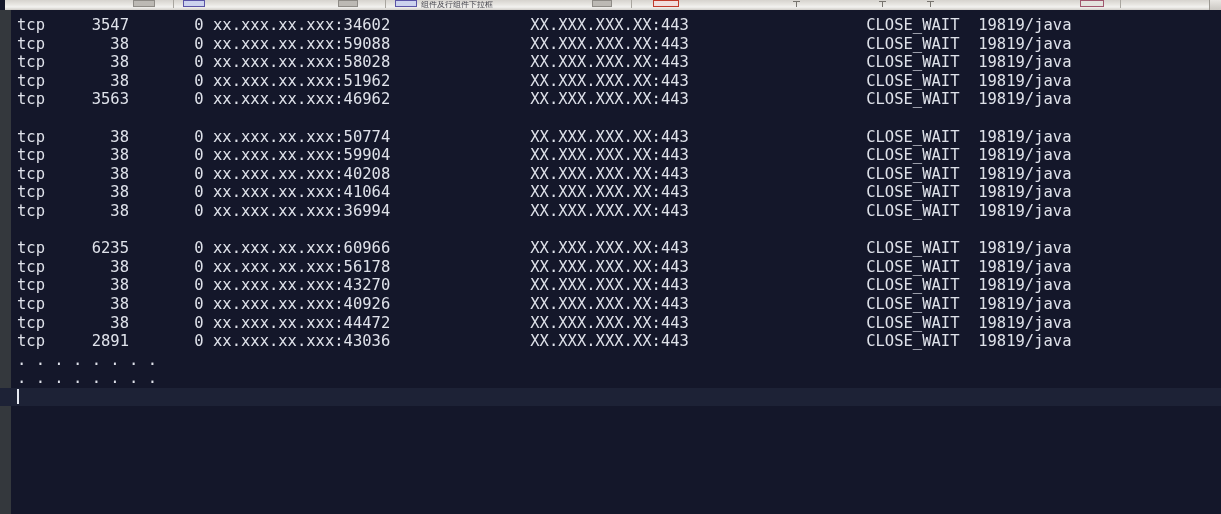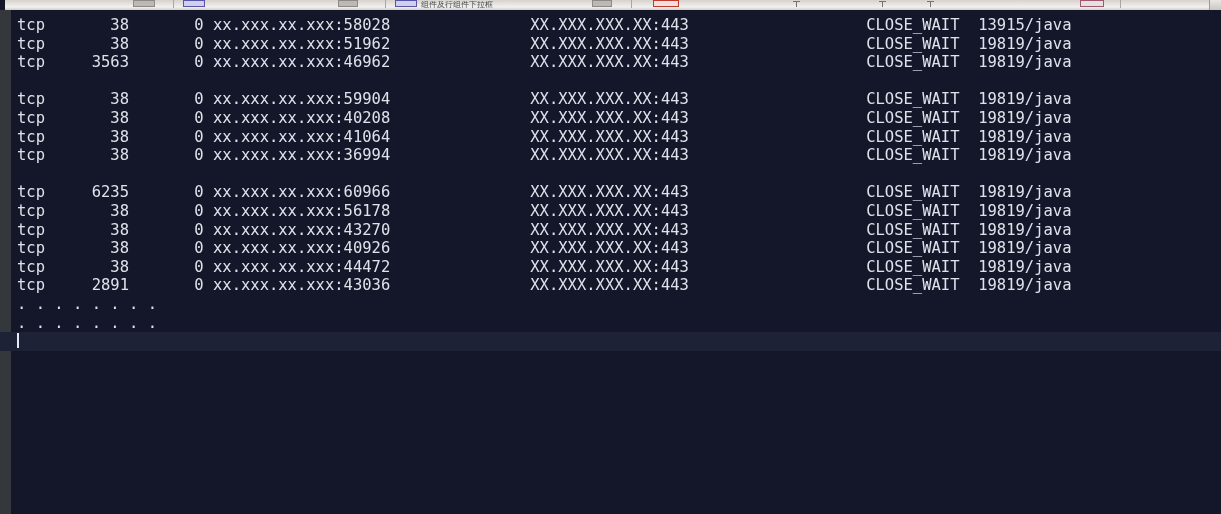--- a/index.html
+++ b/index.html
@@ -164,24 +164,27 @@
     <div class="tb-tick" style="left:877px;"></div>
     <div class="tb-tick" style="left:925px;"></div>
     <div class="tb-icon plain" style="left:1075px; width:24px; border-color:#a0566e;"></div>
     <div class="tb-sep" style="left:1115px;"></div>
     <div class="tb-edge-right"></div>
   </div>
 
   <div class="terminal">
     <div class="gutter"></div>
     <div class="screen" id="screen">
-        <div class="line">tcp       38       0 xx.xxx.xx.xxx:58028               XX.XXX.XXX.XX:443                   CLOSE_WAIT  13915/java</div>
+        <div class="line">tcp     3547       0 xx.xxx.xx.xxx:34602               XX.XXX.XXX.XX:443                   CLOSE_WAIT  19819/java</div>
+        <div class="line">tcp       38       0 xx.xxx.xx.xxx:59088               XX.XXX.XXX.XX:443                   CLOSE_WAIT  19819/java</div>
+        <div class="line">tcp       38       0 xx.xxx.xx.xxx:58028               XX.XXX.XXX.XX:443                   CLOSE_WAIT  19819/java</div>
         <div class="line">tcp       38       0 xx.xxx.xx.xxx:51962               XX.XXX.XXX.XX:443                   CLOSE_WAIT  19819/java</div>
         <div class="line">tcp     3563       0 xx.xxx.xx.xxx:46962               XX.XXX.XXX.XX:443                   CLOSE_WAIT  19819/java</div>
         <div class="line blank"> </div>
+        <div class="line">tcp       38       0 xx.xxx.xx.xxx:50774               XX.XXX.XXX.XX:443                   CLOSE_WAIT  19819/java</div>
         <div class="line">tcp       38       0 xx.xxx.xx.xxx:59904               XX.XXX.XXX.XX:443                   CLOSE_WAIT  19819/java</div>
         <div class="line">tcp       38       0 xx.xxx.xx.xxx:40208               XX.XXX.XXX.XX:443                   CLOSE_WAIT  19819/java</div>
         <div class="line">tcp       38       0 xx.xxx.xx.xxx:41064               XX.XXX.XXX.XX:443                   CLOSE_WAIT  19819/java</div>
         <div class="line">tcp       38       0 xx.xxx.xx.xxx:36994               XX.XXX.XXX.XX:443                   CLOSE_WAIT  19819/java</div>
         <div class="line blank"> </div>
         <div class="line">tcp     6235       0 xx.xxx.xx.xxx:60966               XX.XXX.XXX.XX:443                   CLOSE_WAIT  19819/java</div>
         <div class="line">tcp       38       0 xx.xxx.xx.xxx:56178               XX.XXX.XXX.XX:443                   CLOSE_WAIT  19819/java</div>
         <div class="line">tcp       38       0 xx.xxx.xx.xxx:43270               XX.XXX.XXX.XX:443                   CLOSE_WAIT  19819/java</div>
         <div class="line">tcp       38       0 xx.xxx.xx.xxx:40926               XX.XXX.XXX.XX:443                   CLOSE_WAIT  19819/java</div>
         <div class="line">tcp       38       0 xx.xxx.xx.xxx:44472               XX.XXX.XXX.XX:443                   CLOSE_WAIT  19819/java</div>

